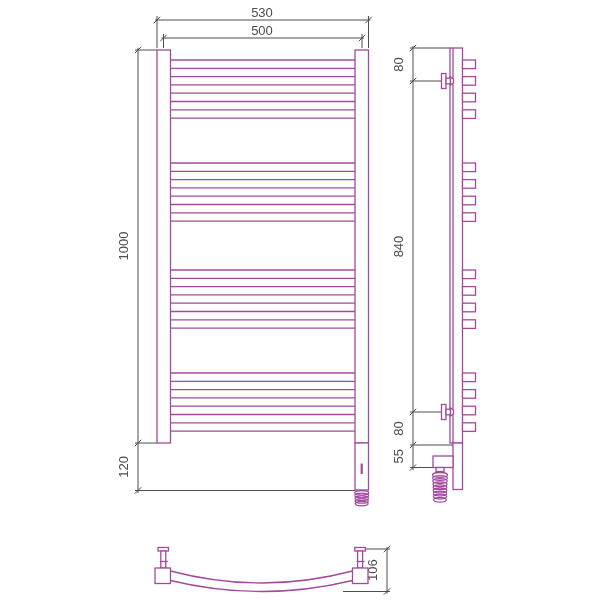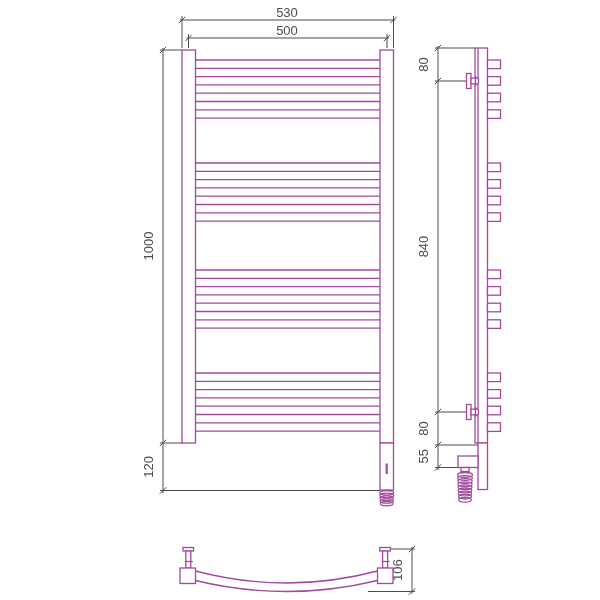--- a/index.html
+++ b/index.html
@@ -1,16 +1,16 @@
 <!DOCTYPE html>
 <html style="--body-color: #a24b9e; --dim-color: #4d4d4d; --bg: #ffffff;"><head>
 <meta charset="utf-8">
 <style>
   html,body { margin:0; padding:0; background:#ffffff; }
-  .stage { position:relative; width:532px; height:600px; background:var(--bg,#fff); overflow:hidden;margin-left:25px; }
+  .stage { position:relative; width:532px; height:600px; background:var(--bg,#fff); overflow:hidden; }
   svg { display:block; }
   
   .dim-stroke { stroke:var(--dim-color,#4d4d4d); stroke-width:1; fill:none; }
   .dim-text { fill:var(--dim-color,#4d4d4d); font-family:"Liberation Sans", sans-serif; font-size:13px; }
   
   .body-stroke { stroke:var(--body-color,#a24b9e); stroke-width:1.3; fill:none; }
   .body-fill-white { stroke:var(--body-color,#a24b9e); stroke-width:1.3; fill:#ffffff; }
   .body-thick { stroke:var(--body-color,#a24b9e); stroke-width:2.2; fill:none; }
 </style>
 </head>

